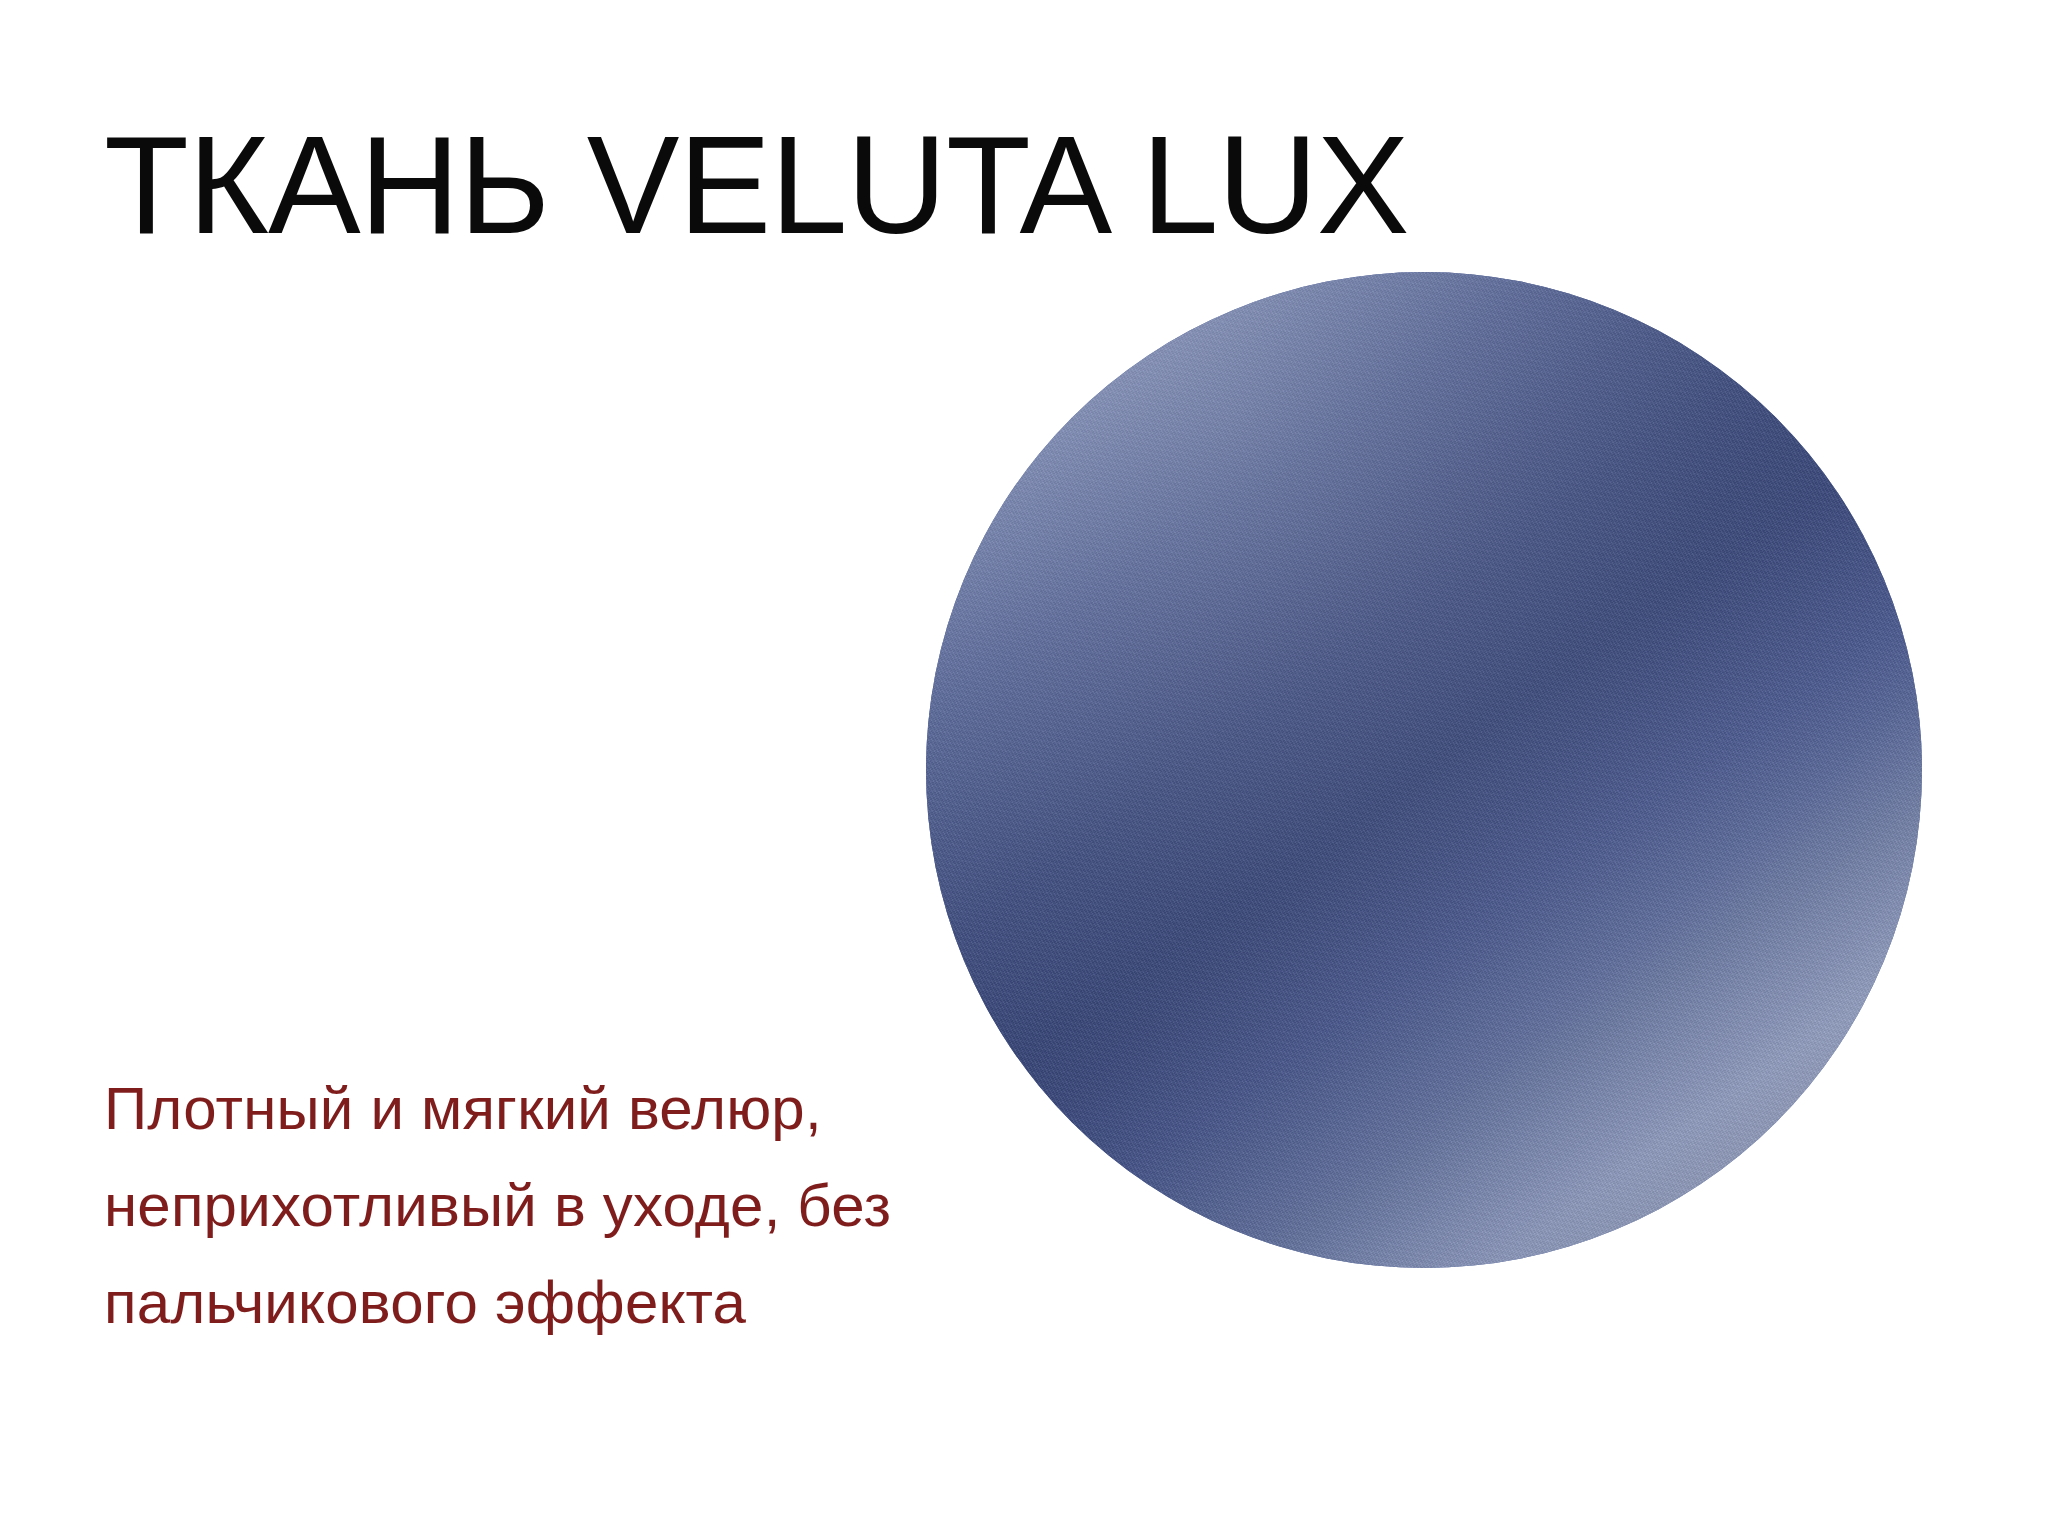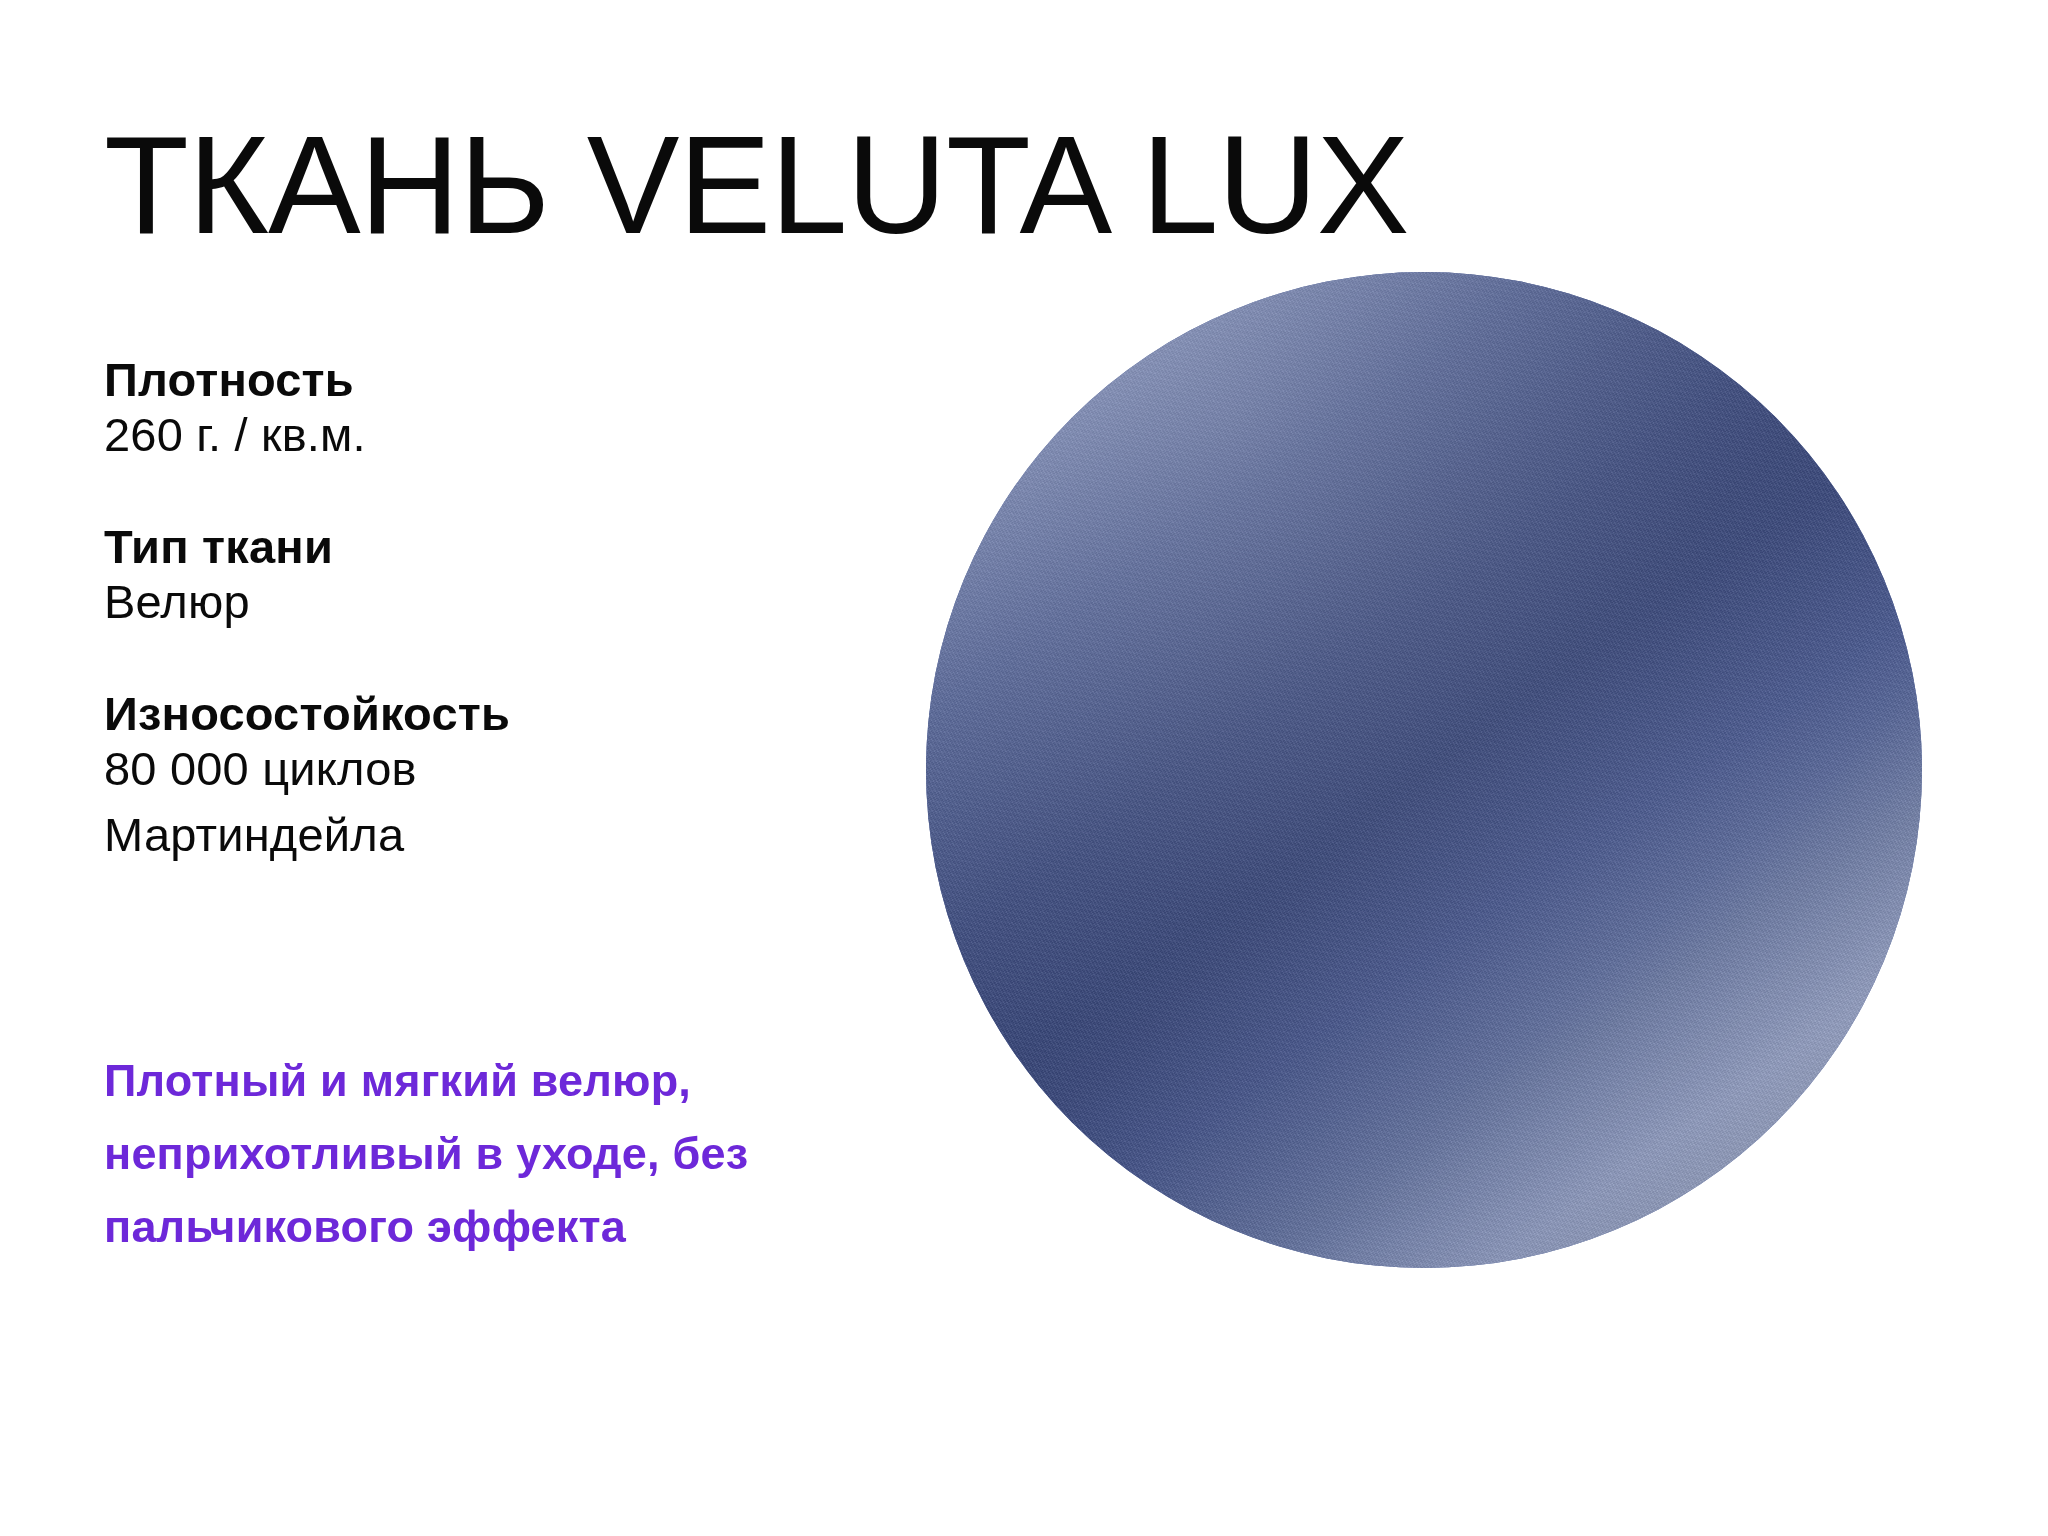--- a/index.html
+++ b/index.html
@@ -69,25 +69,25 @@
   .spec-value.loose {
     line-height: 1.62;
   }
 
   
   .description {
     position: absolute;
     left: 104px;
     top: 1000px;
     width: 840px;
-    font-size: 45px;
+    font-size: 60px;
     line-height: 1.62;
-    font-weight: 700;
+    font-weight: 400;
     letter-spacing: 0.2px;
-    color: #6d28d9;
+    color: #7f1d1d;
   }
 
   
   .swatch {
     position: absolute;
     left: 926px;
     top: 272px;
     width: 996px;
     height: 996px;
     border-radius: 50%;
@@ -170,39 +170,20 @@
     opacity: 0.9;
   }
 </style>
 </head>
 <body>
 
 <div class="card">
 
   <h1 class="title">ТКАНЬ VELUTA LUX</h1>
 
-  <div class="specs">
-
-    <div class="spec-block">
-      <div class="spec-label">Плотность</div>
-      <div class="spec-value">260 г. / кв.м.</div>
-    </div>
-
-    <div class="spec-block">
-      <div class="spec-label">Тип ткани</div>
-      <div class="spec-value">Велюр</div>
-    </div>
-
-    <div class="spec-block">
-      <div class="spec-label">Износостойкость</div>
-      <div class="spec-value">80 000 циклов</div>
-      <div class="spec-value loose">Мартиндейла</div>
-    </div>
-
-  </div>
 
   <p class="description">Плотный и мягкий велюр, неприхотливый в уходе, без пальчикового эффекта</p>
 
   <div class="swatch">
     <div class="swatch-layer band-base"></div>
     <div class="swatch-layer band-fold"></div>
     <div class="swatch-layer band-texture"></div>
     <div class="swatch-layer band-vignette"></div>
   </div>
 

